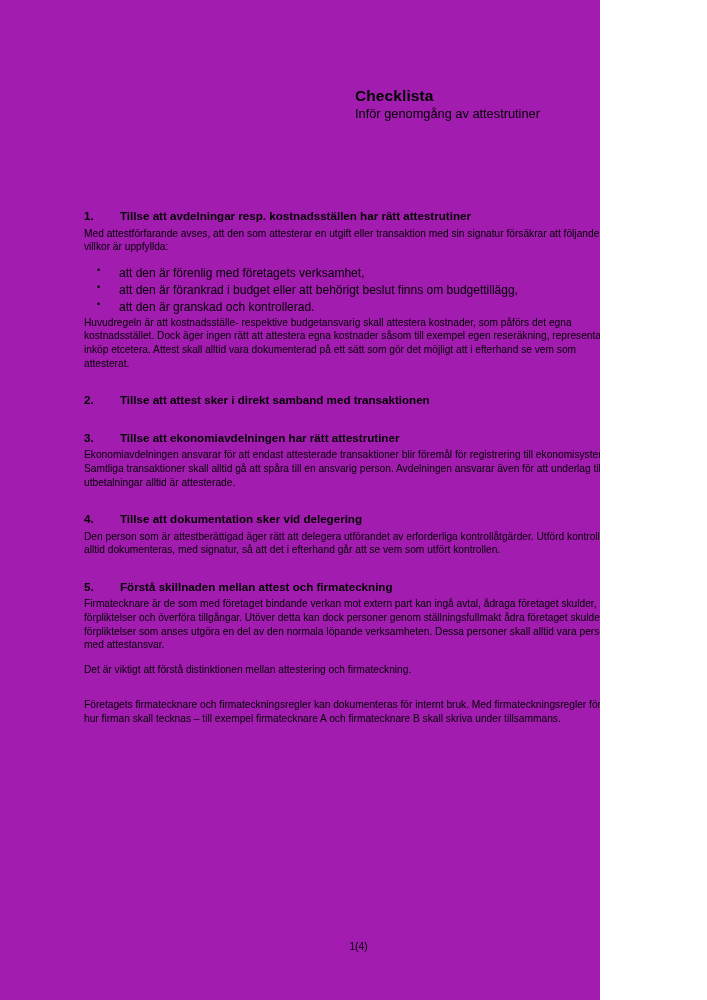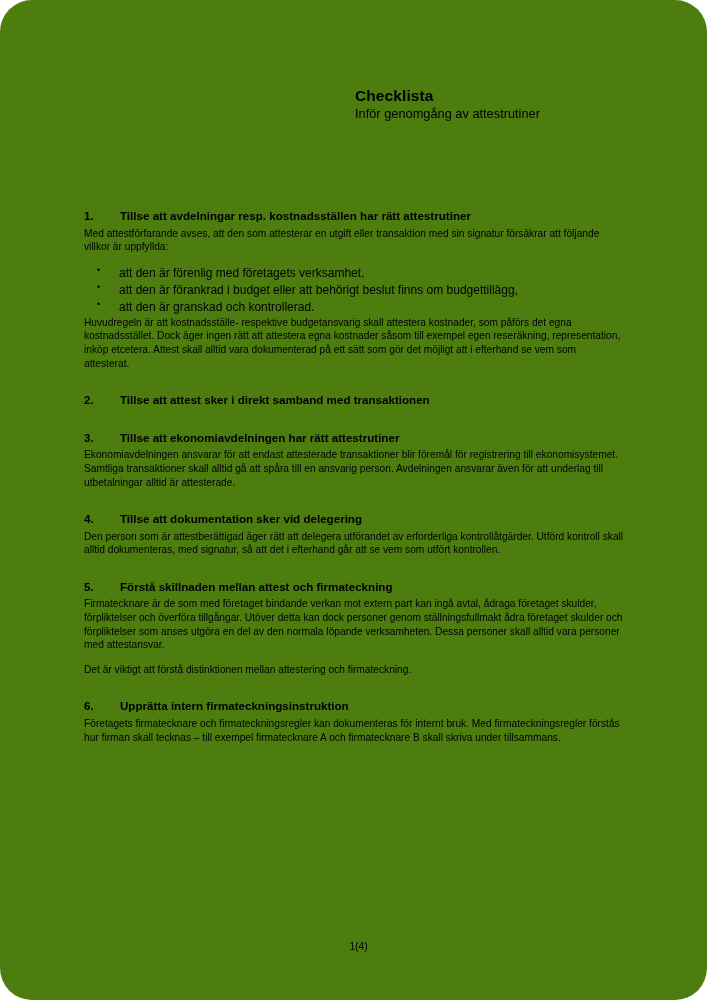--- a/index.html
+++ b/index.html
@@ -12,25 +12,24 @@
     height: 1000px;
     position: relative;
     font-family: "Liberation Sans", sans-serif;
     color: #000000;
     -webkit-font-smoothing: antialiased;
   }
 
   .page {
     position: absolute;
     left: 0; top: 0;
-    width: 707px;
+    width: 600px;
     height: 1000px;
-    background: #4d7c0f;
+    background: #a21caf;
     overflow: hidden;
-    border-radius: 32px;
   }
 
   
   .title-block {
     position: absolute;
     left: 355px;
     top: 86px;
     width: 300px;
   }
   .doc-title {
@@ -159,21 +158,20 @@
       <p class="para">Den person som är attestberättigad äger rätt att delegera utförandet av erforderliga kontrollåtgärder. Utförd kontroll skall alltid dokumenteras, med signatur, så att det i efterhand går att se vem som utfört kontrollen.</p>
     </div>
 
     <div class="section">
       <div class="sec-heading"><span class="sec-num">5.</span><span>Förstå skillnaden mellan attest och firmateckning</span></div>
       <p class="para">Firmatecknare är de som med företaget bindande verkan mot extern part kan ingå avtal, ådraga företaget skulder, förpliktelser och överföra tillgångar. Utöver detta kan dock personer genom ställningsfullmakt ådra företaget skulder och förpliktelser som anses utgöra en del av den normala löpande verksamheten. Dessa personer skall alltid vara personer med attestansvar.</p>
       <p class="para">Det är viktigt att förstå distinktionen mellan attestering och firmateckning.</p>
     </div>
 
     <div class="section">
-      <div class="sec-heading"><span class="sec-num">6.</span><span>Upprätta intern firmateckningsinstruktion</span></div>
       <p class="para">Företagets firmatecknare och firmateckningsregler kan dokumenteras för internt bruk. Med firmateckningsregler förstås hur firman skall tecknas – till exempel firmatecknare A och firmatecknare B skall skriva under tillsammans.</p>
     </div>
 
   </div>
 
   <div class="footer">
     <span class="footer-inner">1(4)</span>
   </div>
 
 </div>

